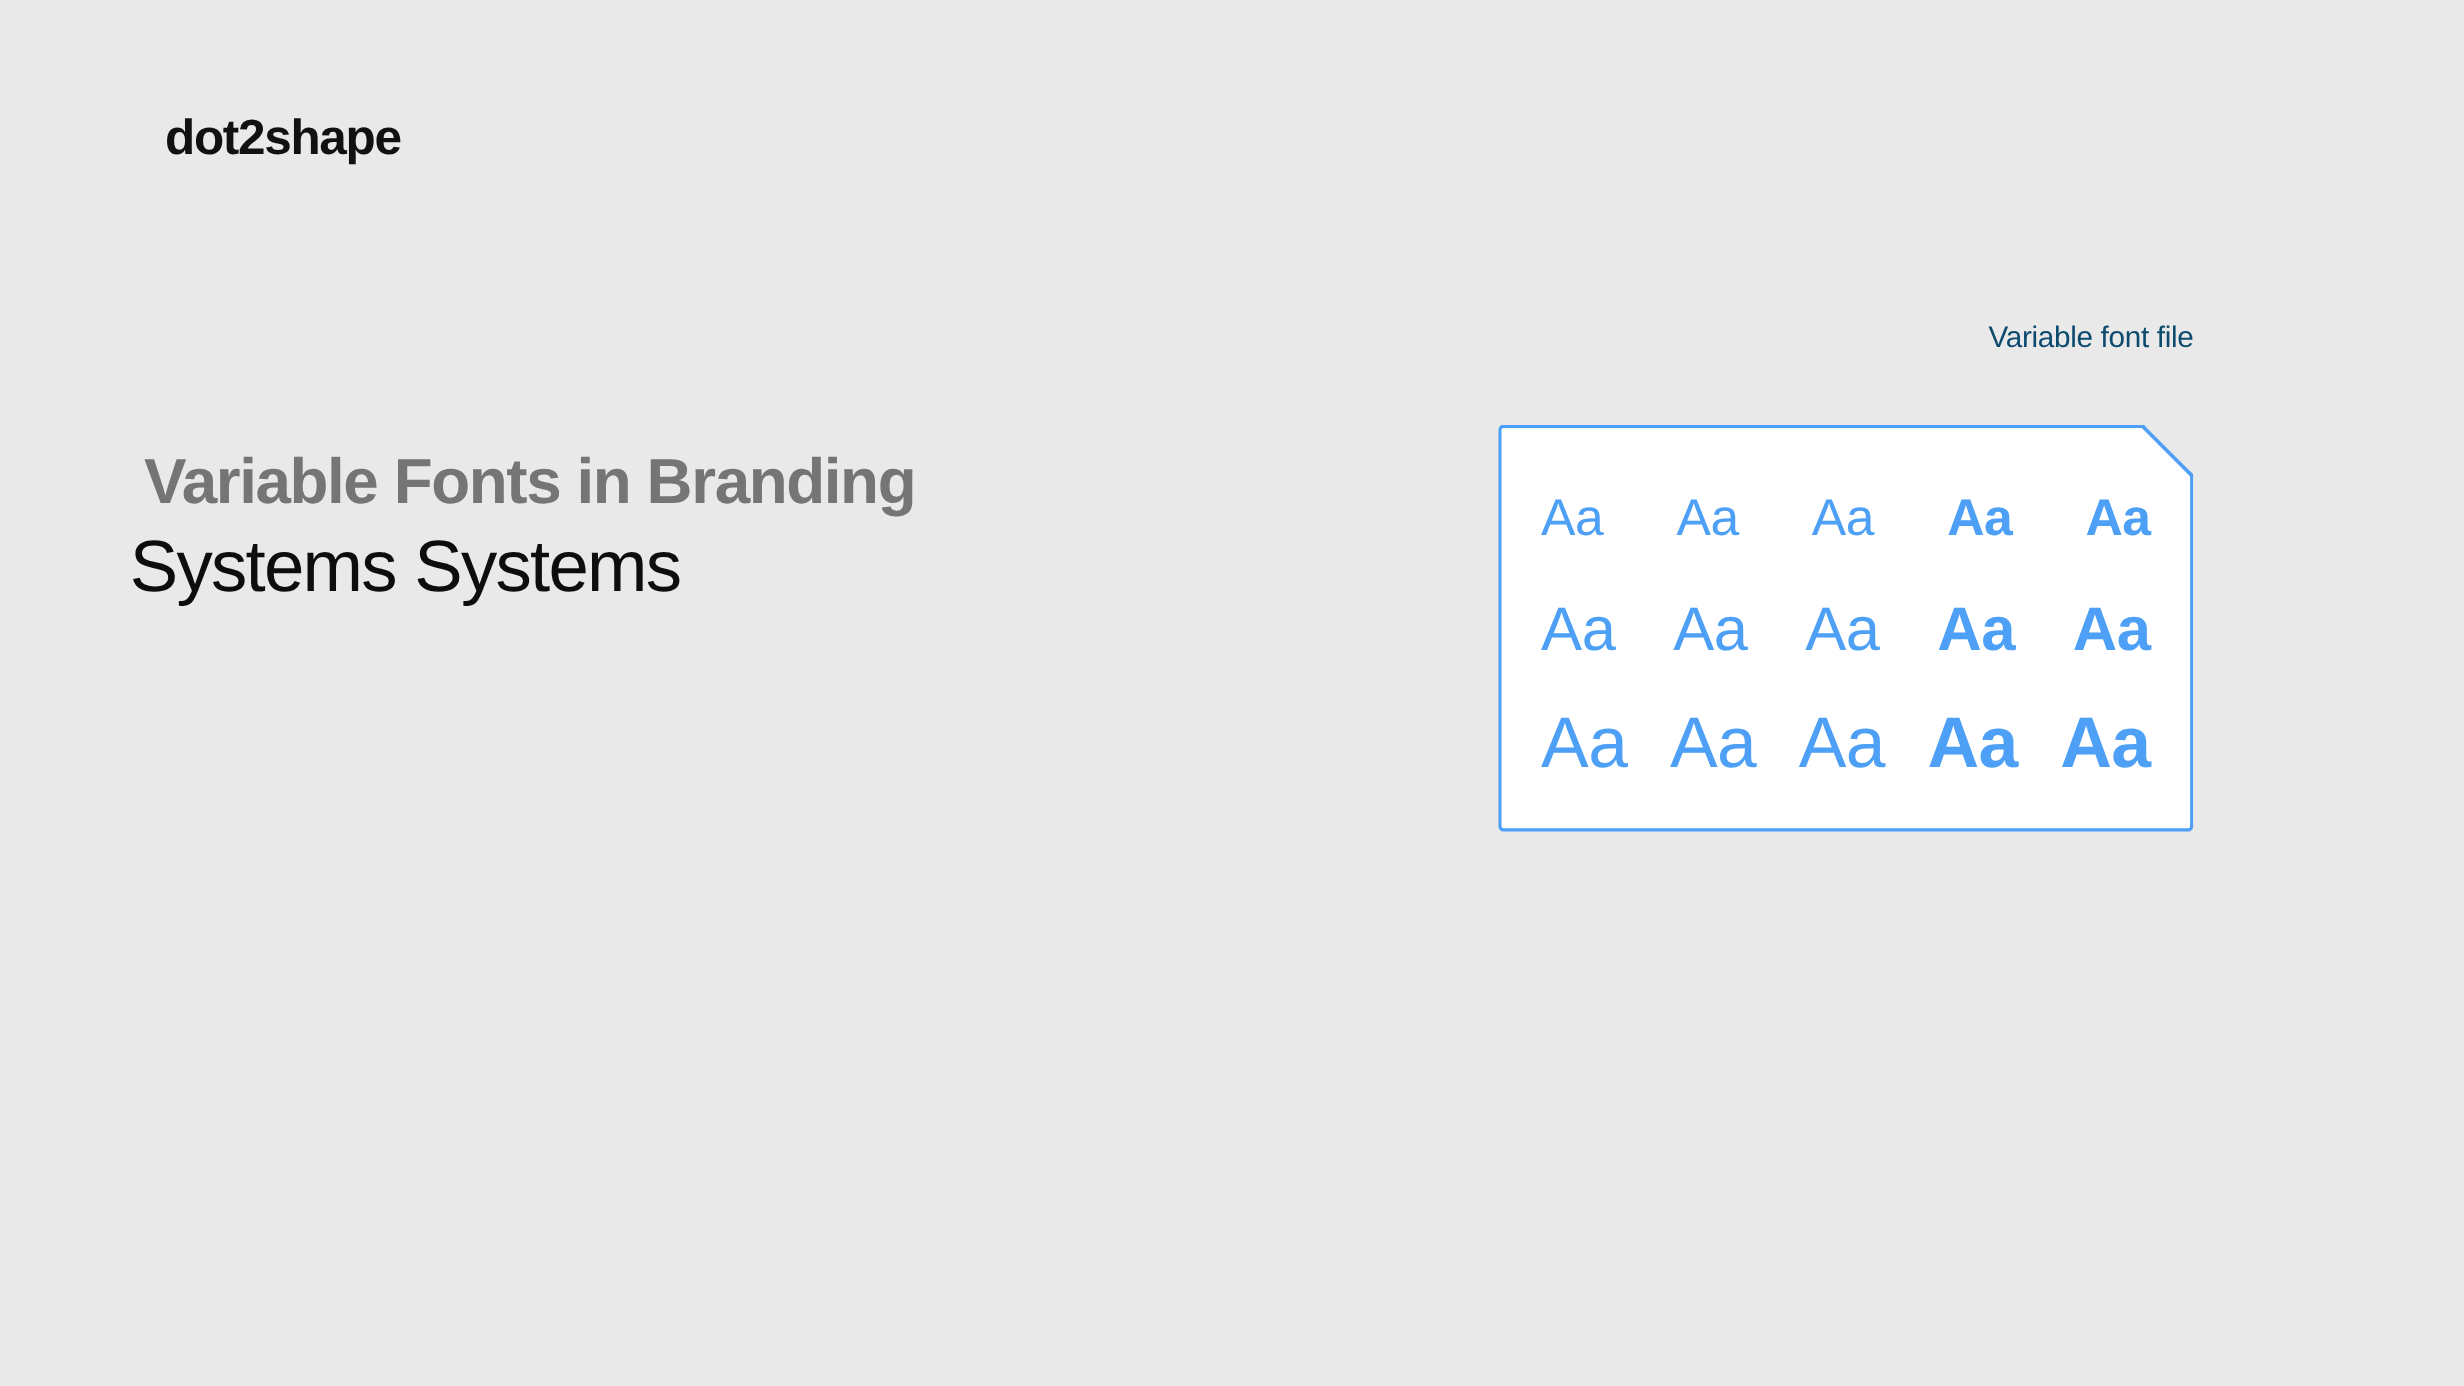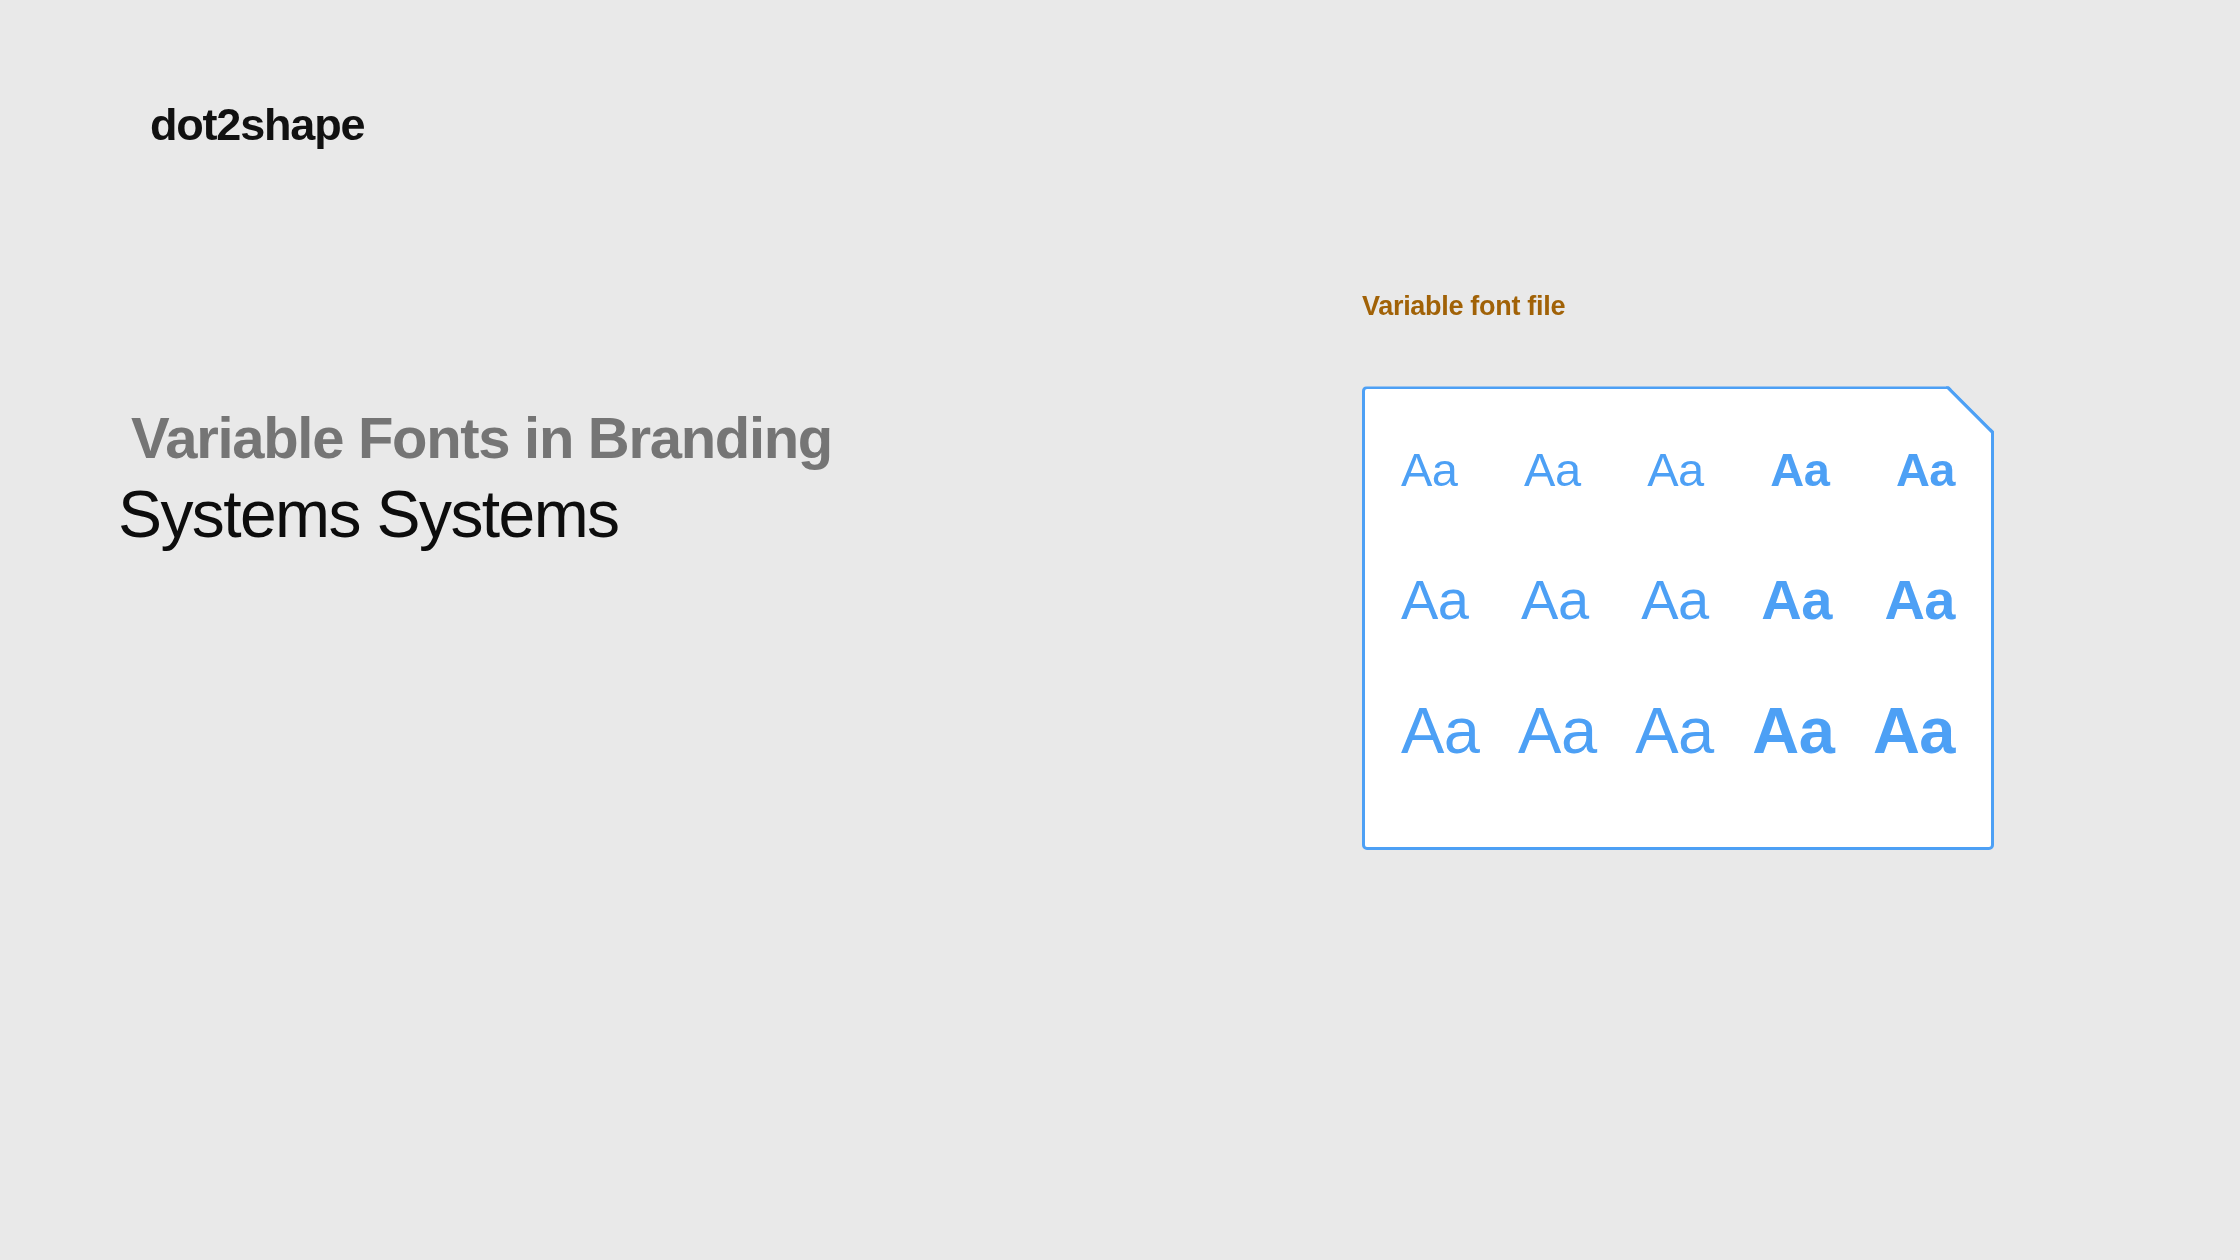--- a/index.html
+++ b/index.html
@@ -76,35 +76,35 @@
 
   
   .font-file-group {
     position: absolute;
     left: 1362px;
     top: 290px;
     width: 632px;
   }
 
   .file-label {
-    text-align: left;
+    text-align: right;
     font-size: 27px;
-    font-weight: 700;
-    color: #a16207;
+    font-weight: 400;
+    color: #0c4a6e;
     letter-spacing: -0.3px;
     line-height: 1.2;
     margin-bottom: 0;
     white-space: nowrap;
   }
 
   .file-card {
     position: relative;
     margin-top: 64px;
     width: 632px;
-    height: 464px;
+    height: 370px;
     background: #ffffff;
     border: 3px solid #4da0f5;
     border-radius: 5px;
     
     clip-path: polygon(0 0, calc(100% - 45px) 0, 100% 45px, 100% 100%, 0 100%);
   }
 
   
   .fold-corner {
     position: absolute;

